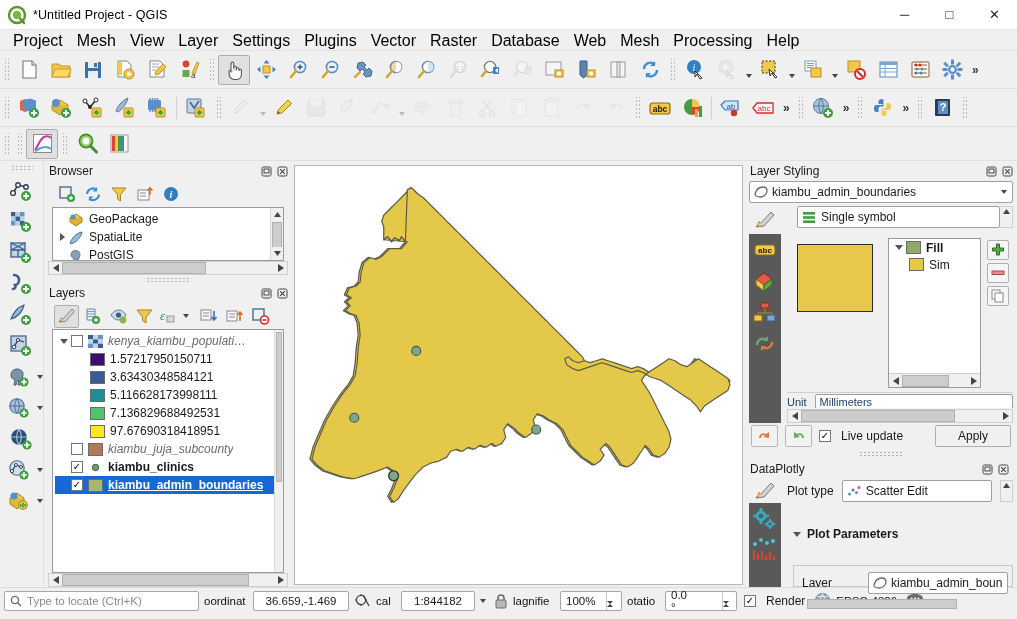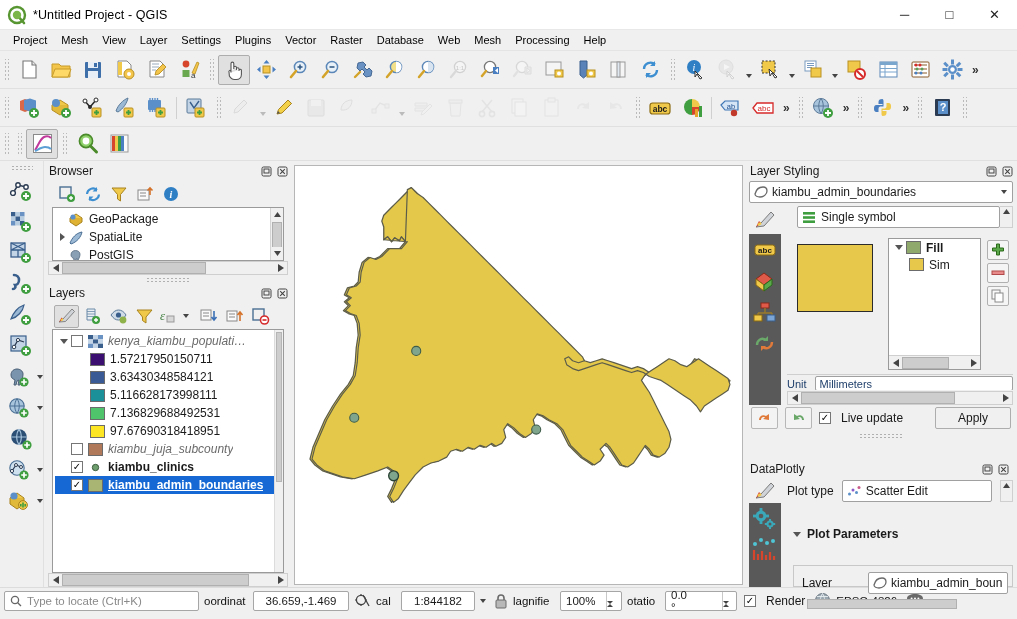--- a/index.html
+++ b/index.html
@@ -25,21 +25,21 @@
     width:45px; height:30px; display:flex; align-items:center; justify-content:center;
     font-size:13px; color:#222;
   }
 
   
   .menubar {
     height:21px; background:#f0f0f0; display:flex; align-items:center;
     padding-left:6px; flex:0 0 21px; border-bottom:1px solid #e4e4e4;
   }
   .menu-item {
-    padding:1px 7px; font-size:11px; color:#000; line-height:17px;
+    padding:1px 7px; font-size:16px; color:#000; line-height:17px;
     white-space:nowrap;
     text-align:center;
   }
 
   
   .toolbar-row {
     display:flex; align-items:center; background:#f0f0f0;
     border-bottom:1px solid #e0e0e0;
   }
   .tb1 { height:38px; flex:0 0 38px; }
@@ -168,21 +168,21 @@
   .symbtns { width:26px; flex:0 0 26px; display:flex; flex-direction:column; gap:3px; padding-top:2px; }
   .sbtn { width:22px;height:20px;border:1px solid #b0b0b0;background:#f5f5f5;border-radius:2px;display:flex;align-items:center;justify-content:center; }
   .applyrow { display:flex; align-items:center; gap:7px; height:26px; flex:0 0 26px; padding:0 2px; }
   .rbtn { width:27px;height:22px;border:1px solid #b7b7b7;background:#f3f3f3;border-radius:2px;display:flex;align-items:center;justify-content:center; }
   .btn {
     height:22px;border:1px solid #adadad;background:#f0f0f0;border-radius:2px;
     padding:0 14px; display:flex;align-items:center;justify-content:center;font-size:12px;
   }
   .chkline { display:flex;align-items:center;gap:5px;font-size:12px; }
 
-  .plotdock { height:128px; flex:0 0 128px; display:flex; flex-direction:column; padding:0 4px 0 4px;margin-top:18px; }
+  .plotdock { height:128px; flex:0 0 128px; display:flex; flex-direction:column; padding:0 4px 0 4px; }
   .plot-body { flex:1 1 auto; display:flex; min-height:0; }
   .plot-icons { width:32px; flex:0 0 32px; background:#595959; display:flex; flex-direction:column; align-items:center; padding-top:4px; gap:6px; }
   .plot-main { flex:1 1 auto; display:flex; flex-direction:column; min-width:0; padding-left:6px;gap:24px; }
   .ptype-row { display:flex;align-items:center;gap:8px; height:24px; flex:0 0 24px; }
   .params-hdr { display:flex;align-items:center;gap:6px; height:20px; font-weight:bold; font-size:12px; padding-left:6px; }
   .params-box { flex:1 1 auto; border:1px solid #c8c8c8; margin-left:6px; padding:6px 4px 0 8px; min-height:0; }
   .layerrow { display:flex; align-items:center; gap:10px; }
 
   
   .statusbar {

